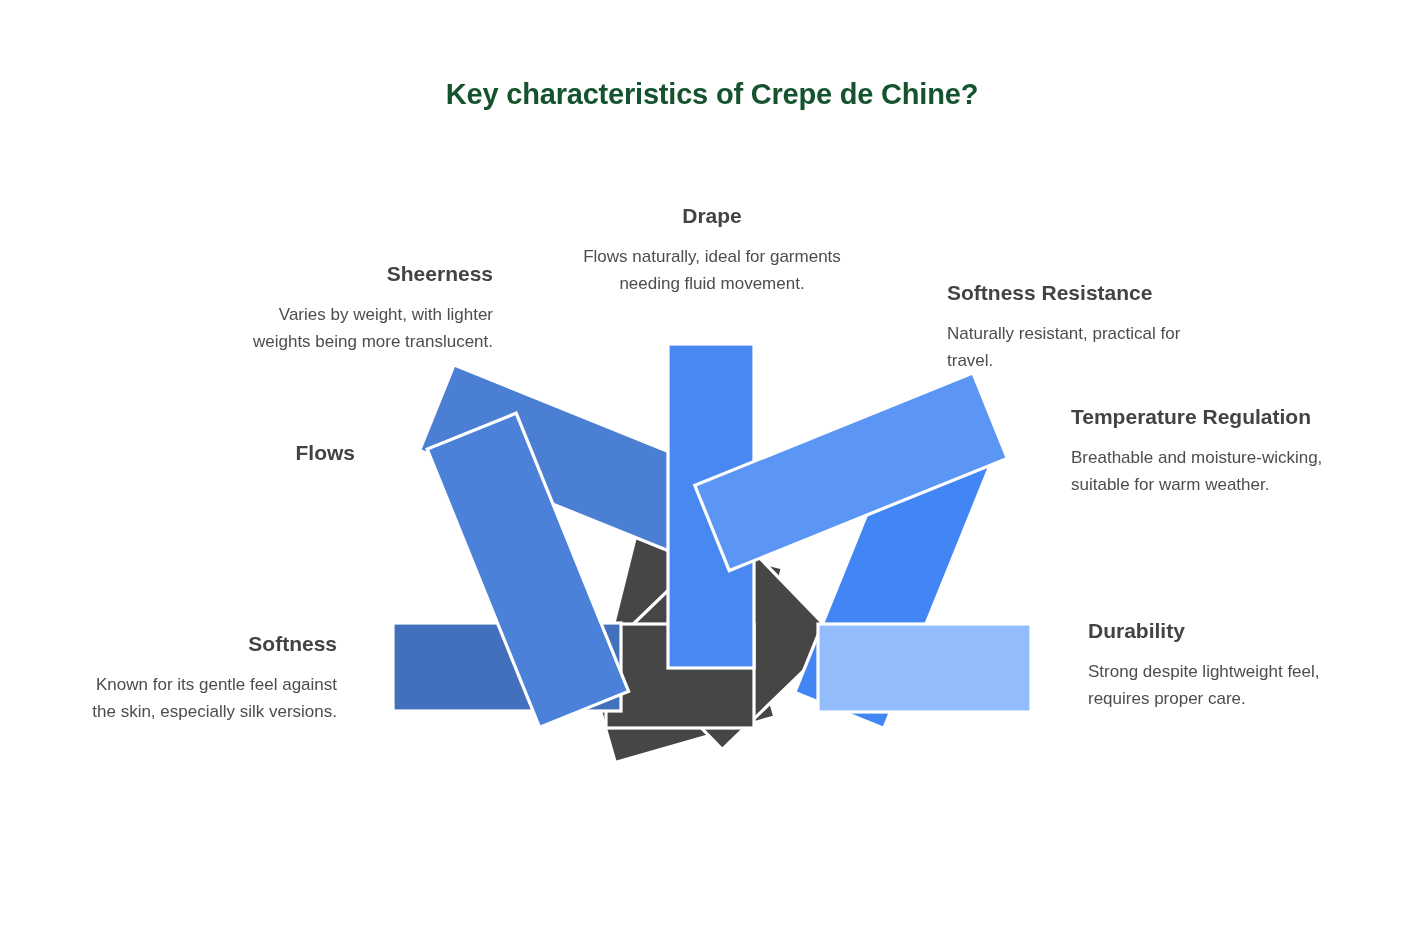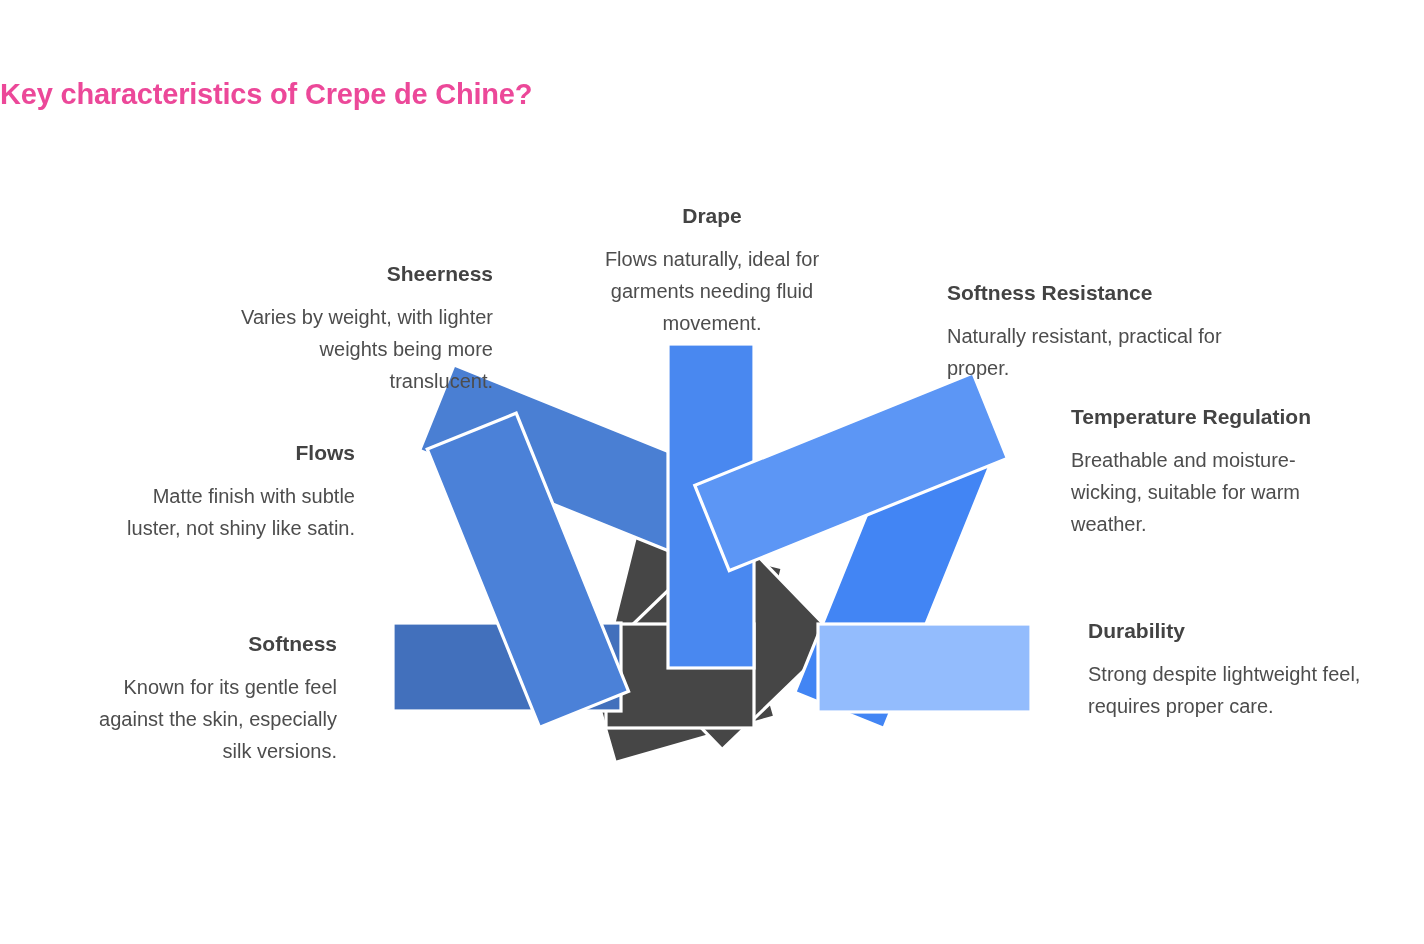--- a/index.html
+++ b/index.html
@@ -23,23 +23,24 @@
     width: 1424px;
     height: 944px;
   }
 
   
   #page-title {
     position: absolute;
     left: 0;
     top: 78px;
     width: 1424px;
+    text-align: center;
     font-size: 29px;
     font-weight: bold;
-    color: #ec4899;
+    color: #14532d;
     letter-spacing: -0.2px;
   }
 
   
   #fan-graphic {
     position: absolute;
     left: 380px;
     top: 330px;
     width: 665px;
     height: 395px;
@@ -56,21 +57,21 @@
     position: absolute;
   }
   .item-title {
     font-size: 21px;
     font-weight: bold;
     color: #434343;
     line-height: 1.25;
     margin: 0 0 14px 0;
   }
   .item-desc {
-    font-size: 20px;
+    font-size: 17px;
     font-weight: normal;
     color: #4d4d4d;
     line-height: 1.60;
     margin: 0;
   }
   .align-right { text-align: right; }
   .align-left  { text-align: left; }
   .align-center{ text-align: center; }
 
   
@@ -126,36 +127,35 @@
     </svg>
   </div>
 
   <div class="item-block align-right" id="block-sheerness">
     <div class="item-title">Sheerness</div>
     <div class="item-desc">Varies by weight, with lighter weights being more translucent.</div>
   </div>
 
   <div class="item-block align-right" id="block-shine">
     <div class="item-title">Flows</div>
-    <div class="item-desc">Matte finish with subtle luster, not shiny like satin.</div>
   </div>
 
   <div class="item-block align-right" id="block-softness">
     <div class="item-title">Softness</div>
     <div class="item-desc">Known for its gentle feel against the skin, especially silk versions.</div>
   </div>
 
   <div class="item-block align-center" id="block-drape">
     <div class="item-title">Drape</div>
     <div class="item-desc">Flows naturally, ideal for garments needing fluid movement.</div>
   </div>
 
   <div class="item-block align-left" id="block-wrinkle">
     <div class="item-title">Softness Resistance</div>
-    <div class="item-desc">Naturally resistant, practical for proper.</div>
+    <div class="item-desc">Naturally resistant, practical for travel.</div>
   </div>
 
   <div class="item-block align-left" id="block-durable">
     <div class="item-title">Durability</div>
     <div class="item-desc">Strong despite lightweight feel, requires proper care.</div>
   </div>
 
   <div class="item-block align-left" id="block-temp">
     <div class="item-title">Temperature Regulation</div>
     <div class="item-desc">Breathable and moisture-wicking, suitable for warm weather.</div>

